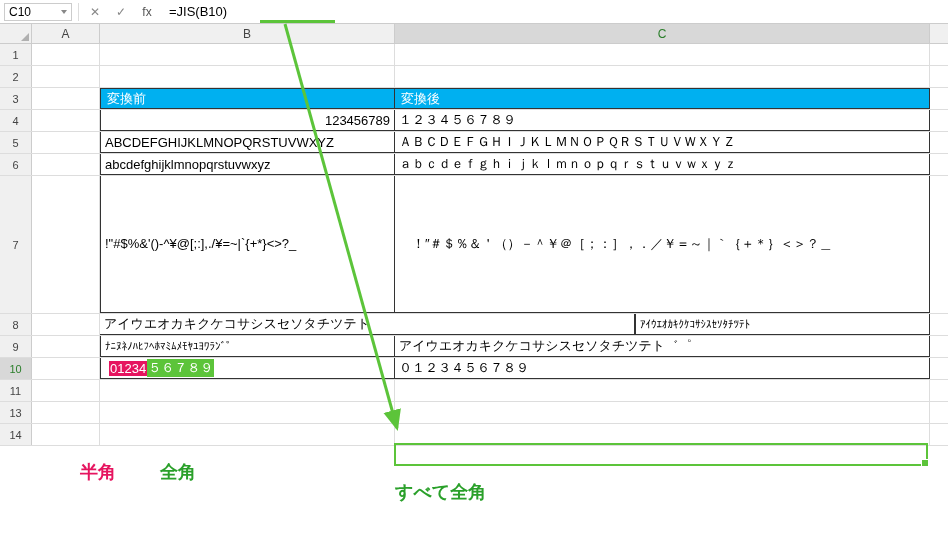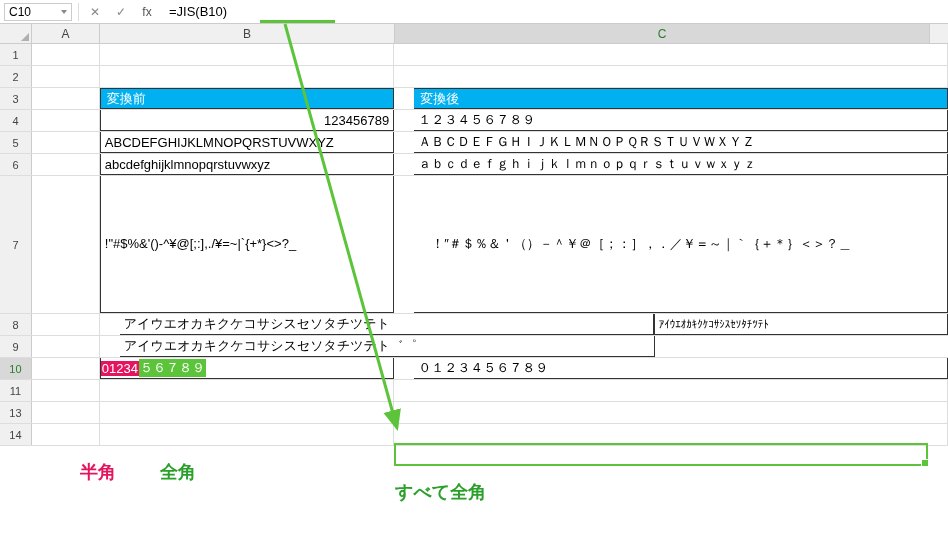--- a/index.html
+++ b/index.html
@@ -122,21 +122,21 @@
     padding: 2px 4px;
     display: flex;
     align-items: center;
     overflow: hidden;
     white-space: nowrap;
     font-size: 13px;
     color: #000;
   }
   .cell.colA { width: 68px; }
   .cell.colB { width: 295px; }
-  .cell.colC { width: 535px; margin-left: 20px; }
+  .cell.colC { width: 535px; }
 
   .row.h-norm { height: 22px; }
   .row.h-tall { height: 138px; }
 
   
   .tbl-b { border-bottom: 1px solid #333 !important; }
   .tbl-r { border-right: 1px solid #333 !important; }
   .tbl-t { border-top: 1px solid #333; }
   .tbl-l { border-left: 1px solid #333; }
 
@@ -262,27 +262,28 @@
   <div class="row h-norm">
     <div class="rh">8</div>
     <div class="cell colA"></div>
     <div class="cell colC tbl-b tbl-r">アイウエオカキクケコサシスセソタチツテト</div>
     <div class="cell colB tbl-l tbl-b tbl-r" style="font-size:11px">ｱｲｳｴｵｶｷｸｹｺｻｼｽｾｿﾀﾁﾂﾃﾄ</div>
   </div>
 
   <div class="row h-norm">
     <div class="rh">9</div>
     <div class="cell colA"></div>
+    <div class="cell colB tbl-l tbl-b tbl-r" style="font-size:11px">ﾅﾆﾇﾈﾉﾊﾋﾌﾍﾎﾏﾐﾑﾒﾓﾔﾕﾖﾜﾗﾝﾞﾟ</div>
     <div class="cell colC tbl-b tbl-r">アイウエオカキクケコサシスセソタチツテト゛゜</div>
   </div>
 
   <div class="row h-norm">
     <div class="rh active">10</div>
     <div class="cell colA"></div>
-    <div class="cell colB tbl-l tbl-b tbl-r" style="padding:0">
+    <div class="cell colB tbl-l tbl-b tbl-r" style="padding:8px">
       <span class="hl-pink">01234</span>
         <span class="hl-green">５６７８９</span>
     </div>
     <div class="cell colC tbl-b tbl-r">０１２３４５６７８９</div>
   </div>
 
   <div class="row h-norm">
     <div class="rh">11</div>
     <div class="cell colA"></div>
     <div class="cell colB"></div>

